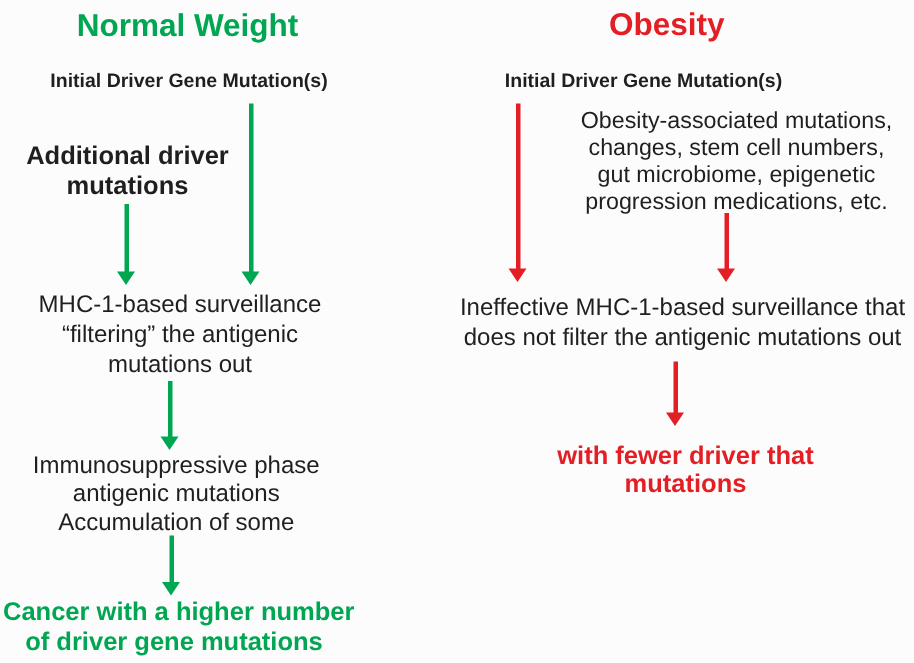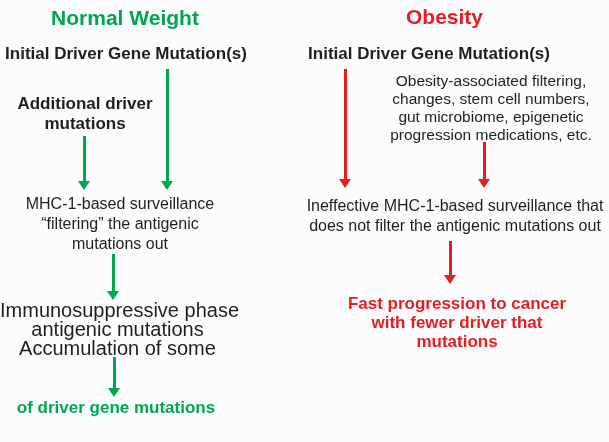--- a/index.html
+++ b/index.html
@@ -12,24 +12,24 @@
     color: var(--text, #1f1f1f);
     overflow: hidden;
   }
   .blk { position: absolute; text-align: center; }
   .line { white-space: nowrap; }
   .b { font-weight: normal; }
   .green-t { color: var(--green, #00A651); }
   .red-t   { color: var(--red, #E31E25); }
 
   .col-title { font-size: 21px; font-weight: bold; line-height: 24px; }
-  .initial   { font-size: 17px; font-weight: bold; line-height: 20px; }
+  .initial   { font-size: 13px; font-weight: bold; line-height: 20px; }
   .additional{ font-size: 17px; font-weight: bold; line-height: 20px; }
   .mid       { font-size: 16px; line-height: 20px; }
-  .mid-tight { font-size: 20px; line-height: 19px; }
+  .mid-tight { font-size: 16px; line-height: 19px; }
   .factors   { font-size: 15.5px; line-height: 18px; }
   .outcome   { font-size: 17px; font-weight: bold; line-height: 20px; }
   .outcome-r { font-size: 17px; font-weight: bold; line-height: 19px; }
 
   
   .arrow { position: absolute; width: 14px; }
   .arrow::before {
     content: "";
     position: absolute;
     left: 50%; top: 0; bottom: 7px;
@@ -97,44 +97,44 @@
 
   <div class="blk mid-tight nw-immuno">
     <div class="line b">Immunosuppressive phase</div>
     <div class="line">antigenic mutations</div>
     <div class="line">Accumulation of some</div>
   </div>
 
   <div class="arrow green a-nw-bottom"></div>
 
   <div class="blk outcome green-t nw-outcome">
+    <div class="line">Cancer with a higher number</div>
     <div class="line">of driver gene mutations</div>
   </div>
 
   <div class="blk col-title red-t ob-title line">Obesity</div>
 
   <div class="blk initial ob-initial line">Initial Driver Gene Mutation(s)</div>
 
   <div class="arrow red a-ob-long"></div>
 
   <div class="blk factors ob-factors">
-    <div class="line"><span class="b">Obesity-associated</span><span> filtering,</span></div>
+    <div class="line"><span class="b">Obesity-associated</span><span> mutations,</span></div>
     <div class="line">changes, stem cell numbers,</div>
     <div class="line">gut microbiome, epigenetic</div>
     <div class="line">progression medications, etc.</div>
   </div>
 
   <div class="arrow red a-ob-short"></div>
 
   <div class="blk mid ob-surv">
     <div class="line"><span class="b">Ineffective MHC-1-based surveillance</span><span> that</span></div>
     <div class="line">does not filter the antigenic mutations out</div>
   </div>
 
   <div class="arrow red a-ob-mid"></div>
 
   <div class="blk outcome-r red-t ob-outcome">
-    <div class="line">Fast progression to cancer</div>
     <div class="line">with fewer driver that</div>
     <div class="line">mutations</div>
   </div>
 
 </div>
 
 </body></html>

